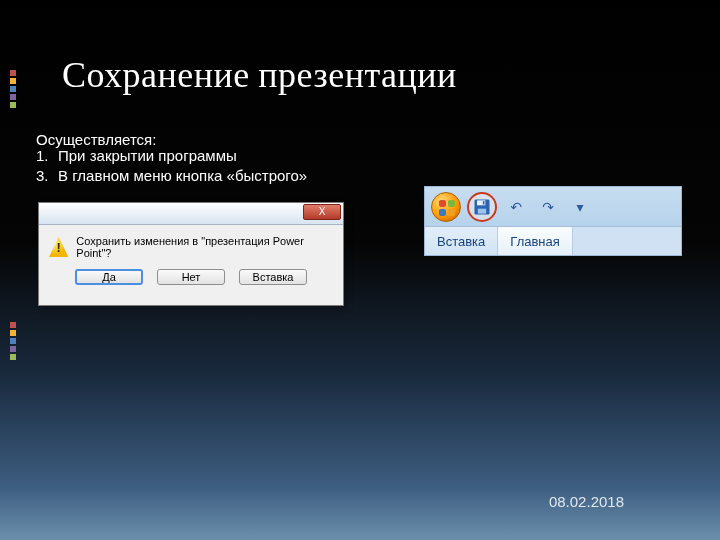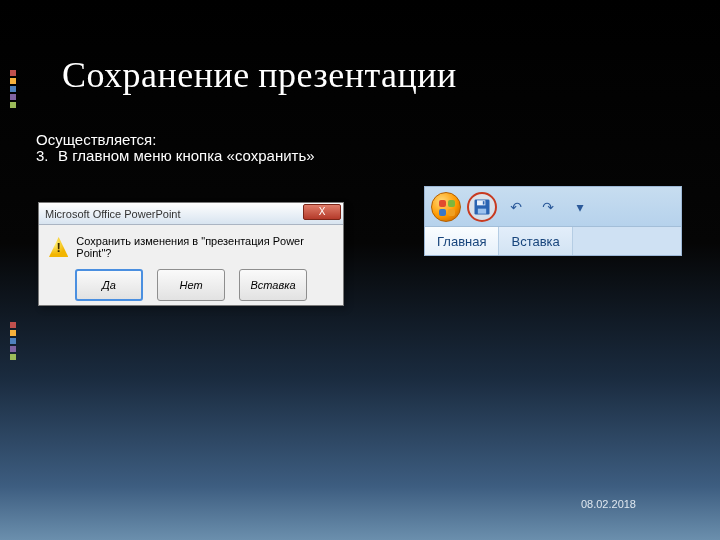--- a/index.html
+++ b/index.html
@@ -46,24 +46,24 @@
   }
   .dialog .body { padding:10px 10px 6px 10px; font-size:11px; display:flex; align-items:center; gap:8px; }
   .dialog .warn {
     width:20px; height:20px; background: radial-gradient(circle at 30% 30%, #fff27a, #f2b500 60%);
     clip-path: polygon(50% 0, 100% 100%, 0 100%);
     display:flex; align-items:flex-end; justify-content:center;
   }
   .dialog .warn b { font-size:13px; color:#3a2a00; line-height:18px; }
   .dialog .btns { display:flex; gap:14px; justify-content:center; padding:4px 0 8px 0; }
   .dialog .btn {
-    width:68px; height:32px; font-size:11px;
+    width:68px; height:16px; font-size:11px;
     background:linear-gradient(#fafafa,#e2e2e2);
     border:1px solid #8e8e8e; border-radius:3px;
-    display:flex; align-items:center; justify-content:center; color:#000;font-style:italic;
+    display:flex; align-items:center; justify-content:center; color:#000;
   }
   .dialog .btn.primary { border:2px solid #4a8fe0; }
 
   
   .ribbon {
     position:absolute; left:424px; top:186px; width:258px; height:70px;
     background:#cfe1f3; border:1px solid #9db8d6;
   }
   .qat {
     height:40px; background:linear-gradient(#c7ddf0,#b6d2ec);
@@ -95,21 +95,21 @@
     height:28px; display:flex;
   }
   .tab {
     padding:0 12px; font-size:13px; color:#18457c;
     display:flex; align-items:center; border-right:1px solid #b5cde4;
     background:linear-gradient(#e3eefa,#d2e3f3);
   }
   .tab.active { background:linear-gradient(#fafdff,#e6f0fa); }
 
   .footer-date {
-    position:absolute; right:84px; bottom:30px; font-size:11px; color:#dfe7ef;
+    position:absolute; right:96px; bottom:30px; font-size:15px; color:#dfe7ef;
   }
 </style>
 </head>
 <body>
 
 <div class="marker-bars">
   <span class="b-red"></span>
     <span class="b-yel"></span>
     <span class="b-blu"></span>
   <span class="b-pur"></span>
@@ -120,26 +120,26 @@
     <span class="b-yel"></span>
     <span class="b-blu"></span>
   <span class="b-pur"></span>
     <span class="b-grn"></span>
 </div>
 
 <h1 class="title">Сохранение  презентации</h1>
 
 <div class="intro">Осуществляется:</div>
 <div class="list">
-  <div><span class="num">3.</span><span>В  главном меню кнопка «сохранить»</span></div>
+  <div><span class="num">1.</span><span>При закрытии программы</span></div>
+  <div><span class="num">3.</span><span>В  главном меню кнопка «быстрого»</span></div>
 </div>
 
 <div class="dialog">
   <div class="titlebar">
-    <span>Microsoft Office PowerPoint</span>
     <div class="close">X</div>
   </div>
   <div class="body">
     <div class="warn">
         <b>!</b>
       </div>
     <div>Сохранить изменения в "презентация Power Point"?</div>
   </div>
   <div class="btns">
     <div class="btn primary">Да</div>
@@ -157,18 +157,18 @@
           <rect x="6" y="4" width="10" height="6" fill="#e8f0fb"></rect>
           <rect x="7" y="14" width="10" height="6" fill="#9cc2ee"></rect>
           <rect x="13" y="5" width="2" height="4" fill="#2a63b2"></rect>
         </svg>
     </div>
     <div class="qbtn">↶</div>
     <div class="qbtn">↷</div>
     <div class="qbtn">▾</div>
   </div>
   <div class="tabs">
+    <div class="tab">Вставка</div>
     <div class="tab active">Главная</div>
-    <div class="tab">Вставка</div>
   </div>
 </div>
 
 <div class="footer-date">08.02.2018</div>
 
 </body></html>

